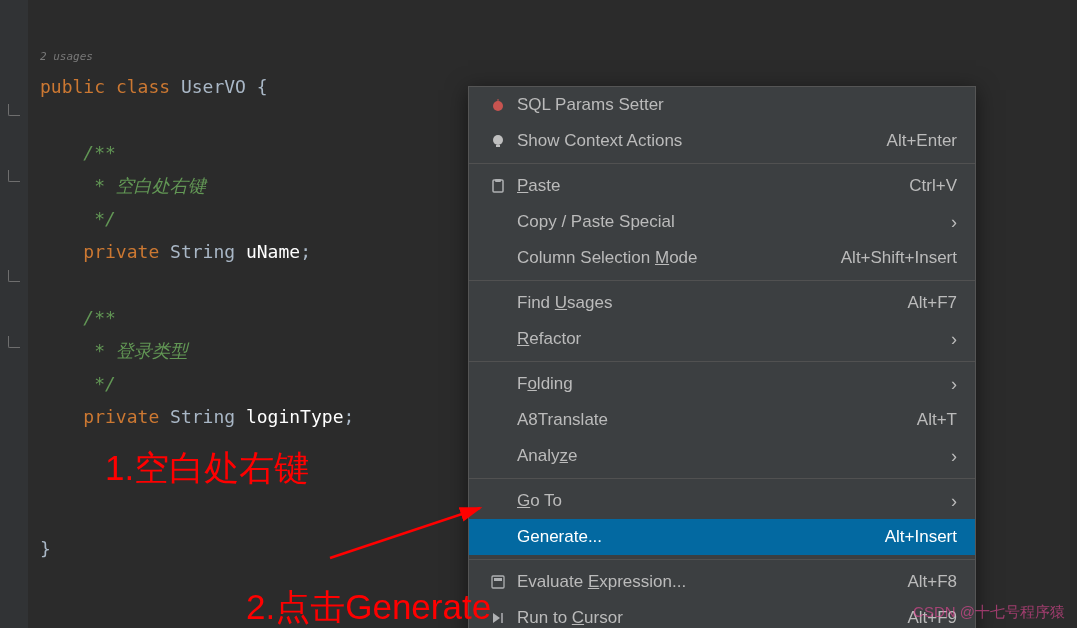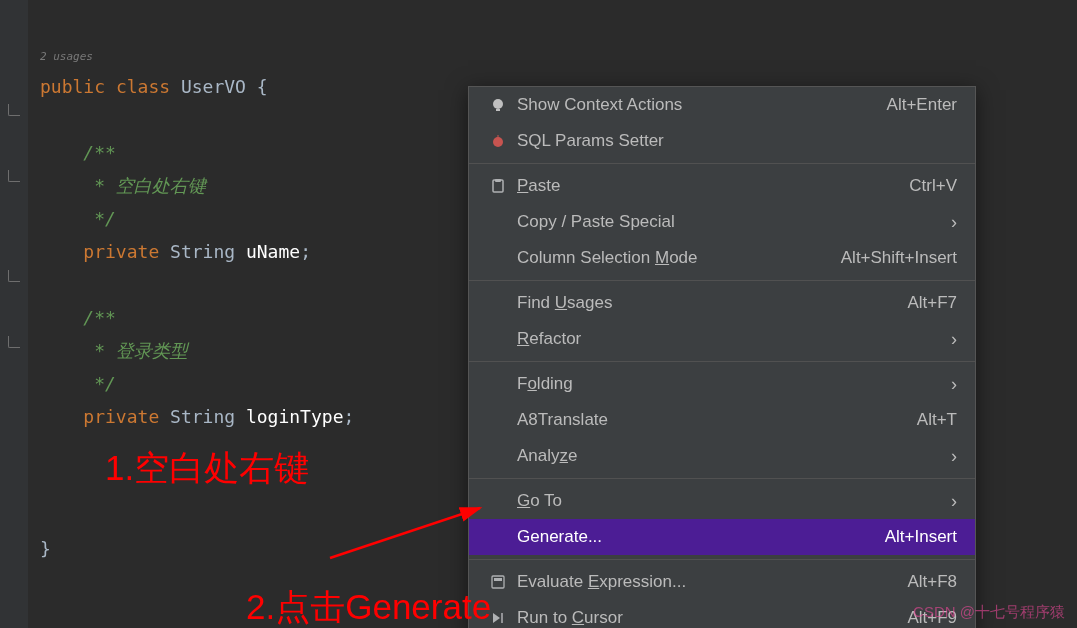--- a/index.html
+++ b/index.html
@@ -57,21 +57,21 @@
     color: #BBBBBB;
   }
   .menu-item {
     display: flex;
     align-items: center;
     height: 36px;
     padding: 0 18px;
     cursor: default;
   }
   .menu-item.selected {
-    background: #4c1d95;
+    background: #0369a1;
     color: #FFFFFF;
   }
   .menu-icon {
     width: 22px;
     display: inline-flex;
     align-items: center;
     justify-content: center;
     margin-right: 8px;
     flex-shrink: 0;
     color: #AFB1B3;
@@ -139,35 +139,35 @@
 
 
 <span class="plain">}</span>
   </div>
 </div>
 
 <div class="context-menu">
   <div class="menu-item">
     <span class="menu-icon">
       <svg width="16" height="16" viewBox="0 0 16 16">
+          <circle cx="8" cy="9" r="5" fill="#C75450"></circle>
+          <line x1="8" y1="2" x2="8" y2="5" stroke="#C75450"></line>
+        </svg>
+    </span>
+    <span class="menu-label">SQL Params Setter</span>
+  </div>
+  <div class="menu-item">
+    <span class="menu-icon">
+      <svg width="16" height="16" viewBox="0 0 16 16">
           <circle cx="8" cy="7" r="5" fill="#BFBFBF"></circle>
           <rect x="6" y="12" width="4" height="2" fill="#BFBFBF"></rect>
         </svg>
     </span>
     <span class="menu-label">Show Context Actions</span>
     <span class="menu-shortcut">Alt+Enter</span>
-  </div>
-  <div class="menu-item">
-    <span class="menu-icon">
-      <svg width="16" height="16" viewBox="0 0 16 16">
-          <circle cx="8" cy="9" r="5" fill="#C75450"></circle>
-          <line x1="8" y1="2" x2="8" y2="5" stroke="#C75450"></line>
-        </svg>
-    </span>
-    <span class="menu-label">SQL Params Setter</span>
   </div>
   <div class="menu-sep"></div>
   <div class="menu-item">
     <span class="menu-icon">
       <svg width="16" height="16" viewBox="0 0 16 16">
           <rect x="3" y="2" width="10" height="12" rx="1" fill="none" stroke="#AFB1B3" stroke-width="1.5"></rect>
           <rect x="5" y="1" width="6" height="3" rx="1" fill="#AFB1B3"></rect>
         </svg>
     </span>
     <span class="menu-label"><span></span><u>P</u><span>aste</span></span>

